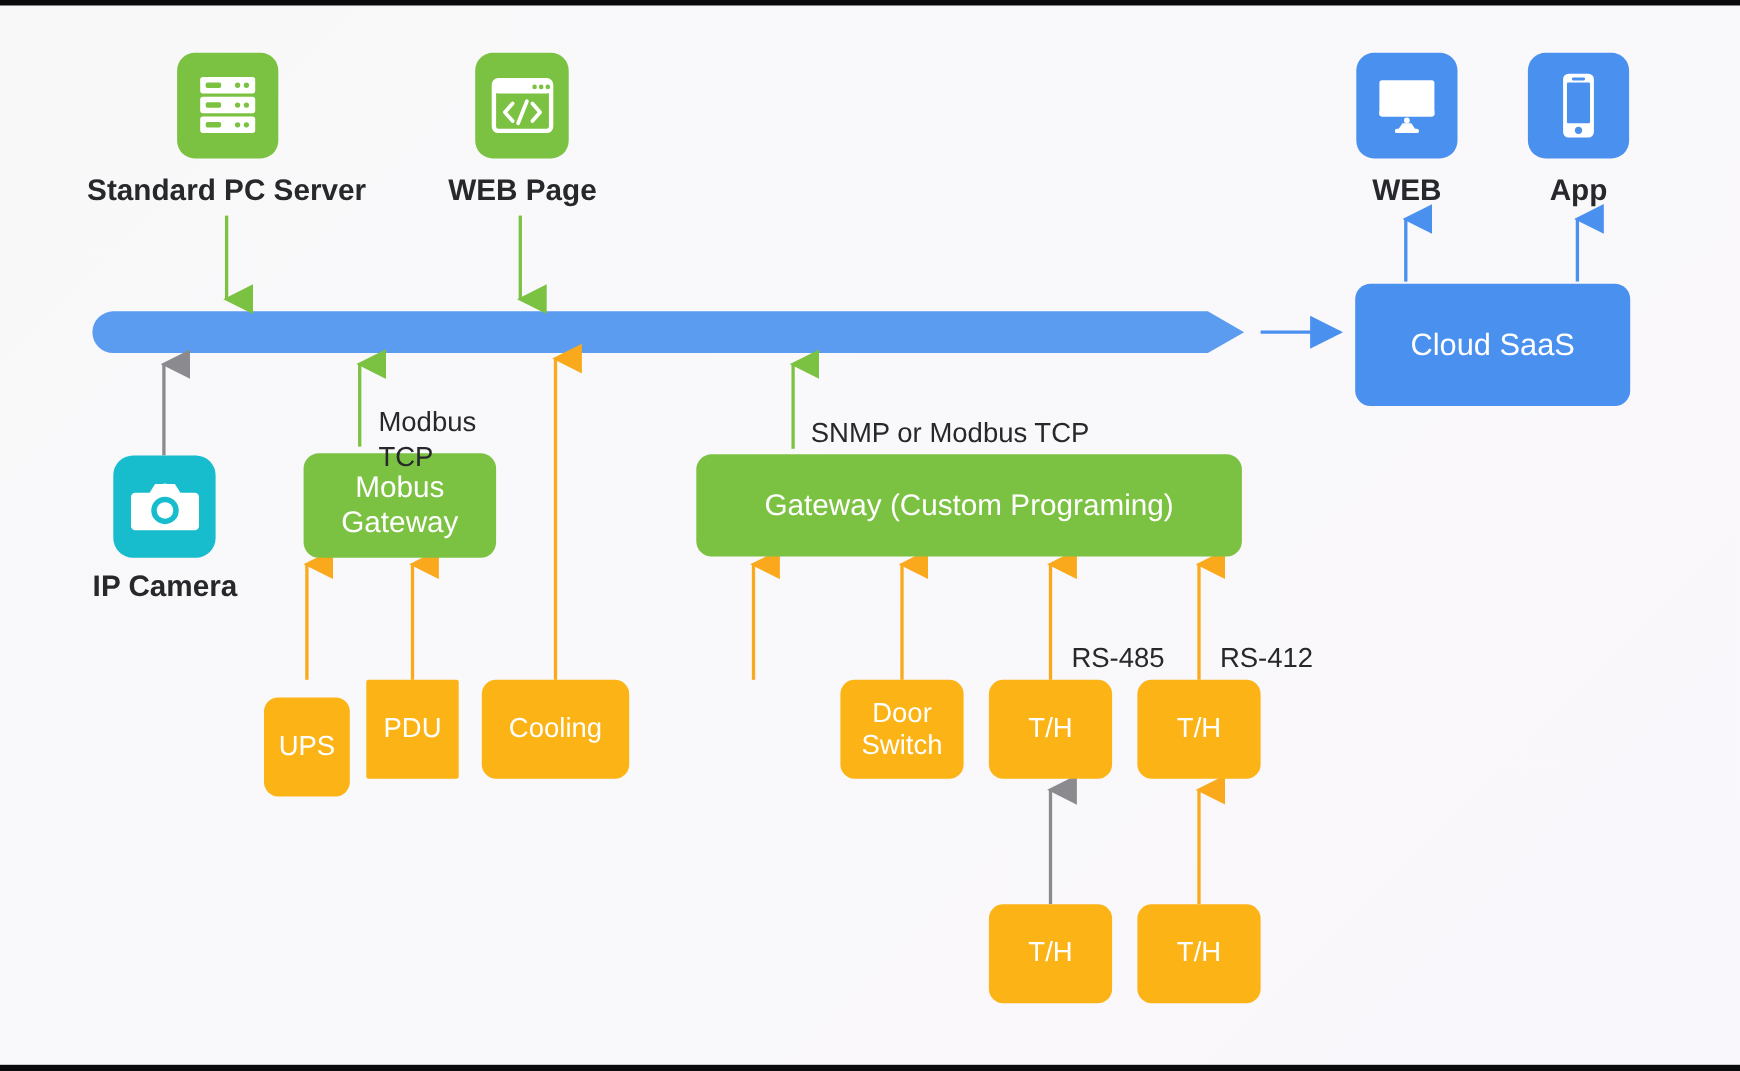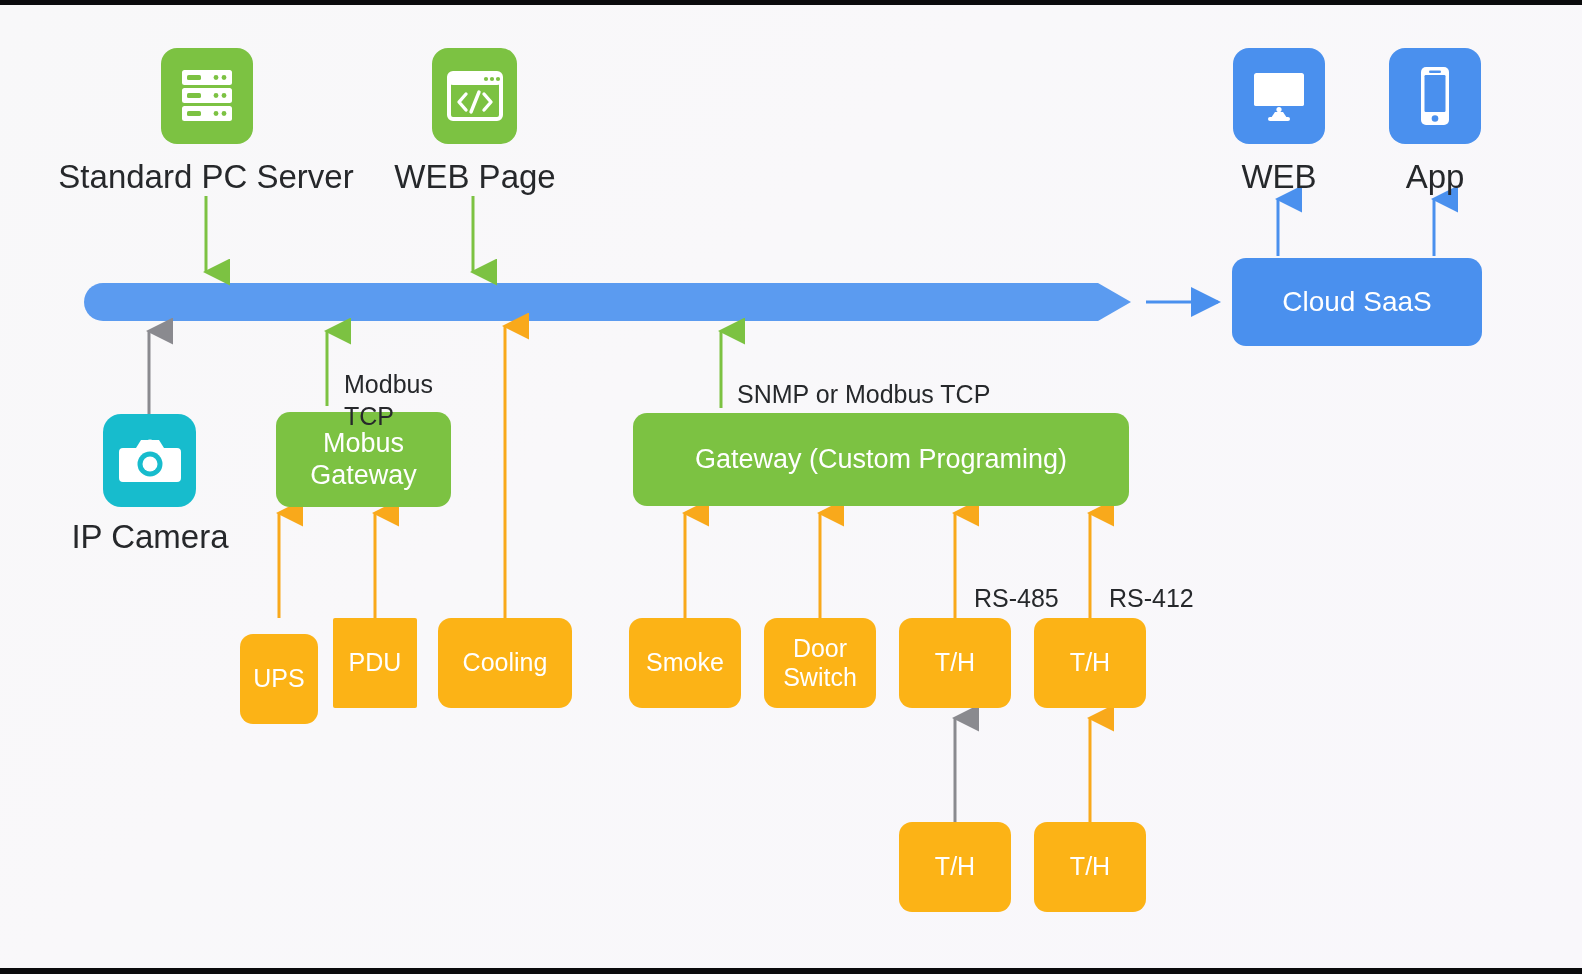--- a/index.html
+++ b/index.html
@@ -38,22 +38,22 @@
   }
   .icon-green { background: #7cc242; }
   .icon-blue  { background: #4a90ee; }
   .icon-cyan  { background: #17bccd; border-radius: 18px; }
 
   
   .caption {
     position: absolute;
     text-align: center;
     color: #26282b;
-    font-size: 33px;
-    font-weight: 400;
+    font-size: 27px;
+    font-weight: 700;
     white-space: nowrap;
   }
 
   
   .box {
     position: absolute;
     display: flex;
     align-items: center;
     justify-content: center;
     text-align: center;
@@ -190,21 +190,21 @@
   <div class="icon-tile icon-blue" style="left:1389px; top:48px; width:92px; height:96px;">
     <svg width="42" height="64" viewBox="0 0 42 64" aria-hidden="true">
       <rect x="7" y="3" width="28" height="58" rx="5" fill="#ffffff"></rect>
       <rect x="10.5" y="11" width="21" height="37" rx="1.2" fill="#4a90ee"></rect>
       <rect x="15" y="6.5" width="12" height="2.6" rx="1.3" fill="#4a90ee"></rect>
       <circle cx="21" cy="54.5" r="3.3" fill="#4a90ee"></circle>
     </svg>
   </div>
   <div class="caption" style="left:1355px; top:158px; width:160px;">App</div>
 
-  <div class="box box-blue" style="left:1232px; top:258px; width:250px; height:88px;">
+  <div class="box box-blue" style="left:1232px; top:258px; width:250px; height:111px;">
     <span>Cloud SaaS</span>
   </div>
 
   <div class="icon-tile icon-cyan" style="left:103px; top:414px; width:93px; height:93px;">
     <svg width="62" height="50" viewBox="0 0 62 50" aria-hidden="true">
       <path d="M4 12 H17 L22 4 H40 L45 12 H58 A4 4 0 0 1 62 16 V42 A4 4 0 0 1 58 46 H4
                A4 4 0 0 1 0 42 V16 A4 4 0 0 1 4 12 Z" fill="#ffffff"></path>
       <circle cx="31" cy="28" r="12.5" fill="#17bccd"></circle>
       <circle cx="31" cy="28" r="7.5" fill="#ffffff"></circle>
       <circle cx="31" cy="7.5" r="4" fill="#ffffff"></circle>
@@ -232,23 +232,20 @@
   </div>
 
   <div class="box box-orange sharp" style="left:333px; top:618px; width:84px; height:90px;">
     <span>PDU</span>
   </div>
 
   <div class="box box-orange" style="left:438px; top:618px; width:134px; height:90px;">
     <span>Cooling</span>
   </div>
 
-  <div class="box box-orange" style="left:629px; top:618px; width:112px; height:90px;">
-    <span>Smoke</span>
-  </div>
 
   <div class="box box-orange" style="left:764px; top:618px; width:112px; height:90px; flex-direction:column;">
     <span>Door</span>
     <span>Switch</span>
   </div>
 
   <div class="box box-orange" style="left:899px; top:618px; width:112px; height:90px;">
     <span>T/H</span>
   </div>
 

